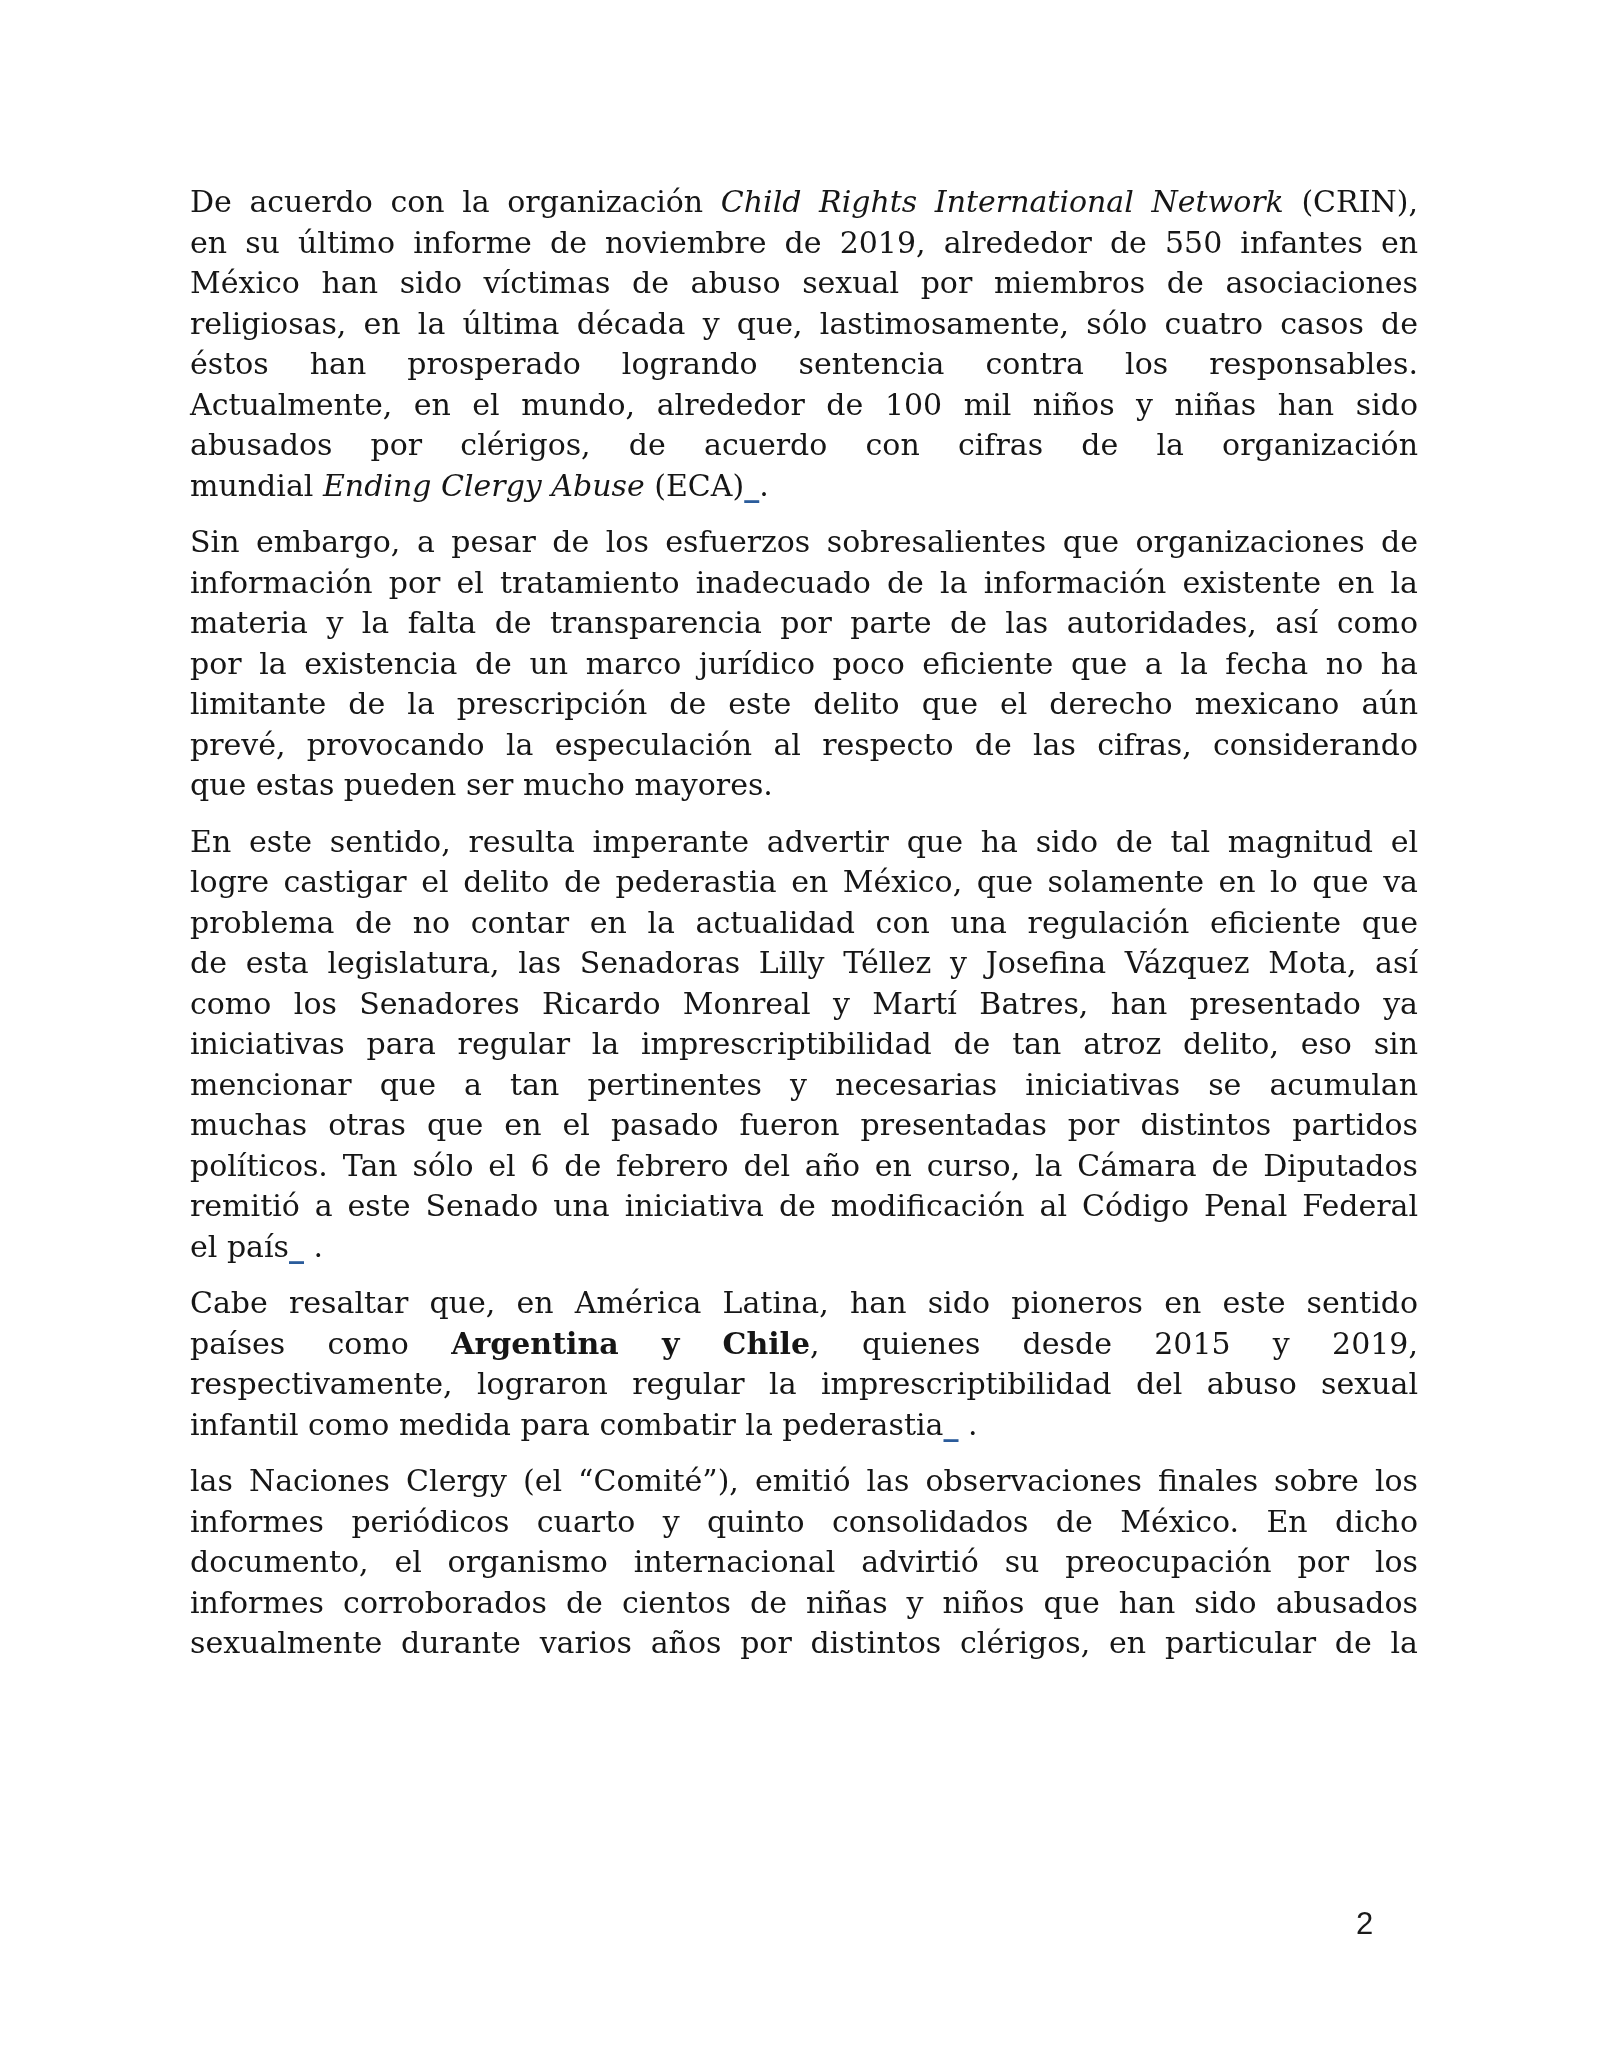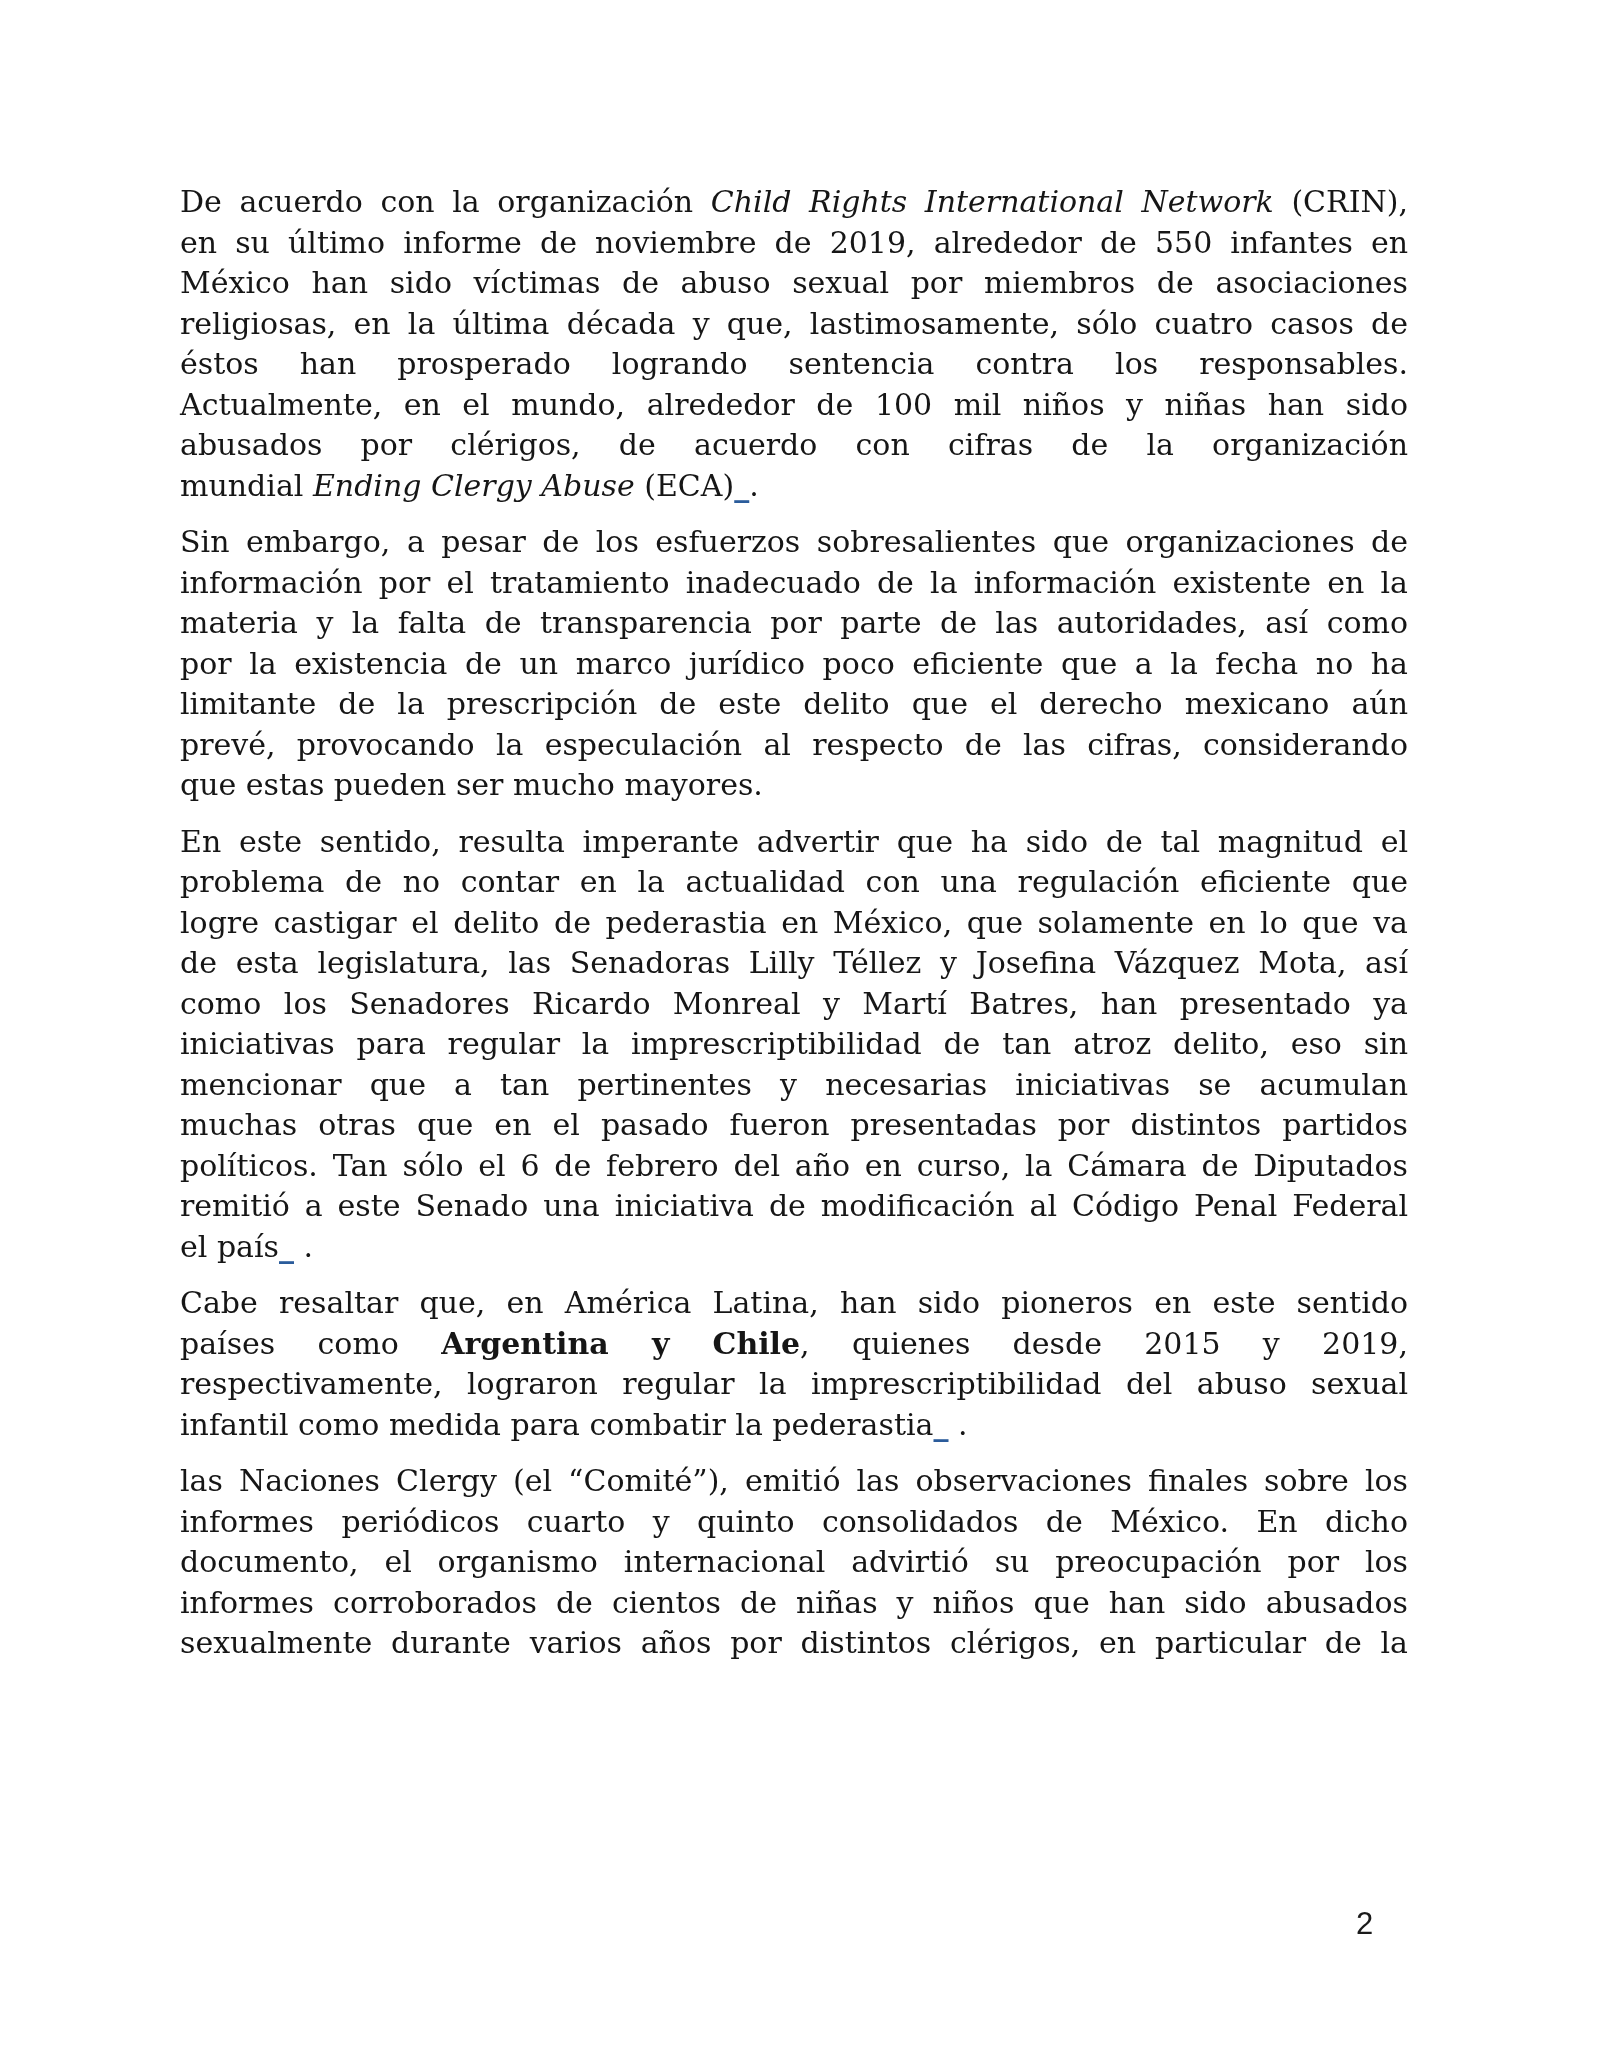--- a/index.html
+++ b/index.html
@@ -12,21 +12,21 @@
     font-family: "DejaVu Serif", "Liberation Serif", serif;
     color: #161616;
   }
   .doc-page {
     position: absolute;
     inset: 0;
     background: #ffffff;
   }
   .doc-body {
     position: absolute;
-    left: 180px;
+    left: 190px;
     top: 182px;
     width: 1228px;
     font-size: 30px;
     line-height: 40.5px;
   }
   .paragraph { margin: 0 0 16px 0; }
   .line {
     text-align: justify;
     text-align-last: justify;
     white-space: normal;
@@ -67,22 +67,22 @@
         <div class="line"><span>Sin embargo, a pesar de los esfuerzos sobresalientes que organizaciones de</span></div>
         <div class="line"><span>información por el tratamiento inadecuado de la información existente en la</span></div>
         <div class="line"><span>materia y la falta de transparencia por parte de las autoridades, así como</span></div>
         <div class="line"><span>por la existencia de un marco jurídico poco eficiente que a la fecha no ha</span></div>
         <div class="line"><span>limitante de la prescripción de este delito que el derecho mexicano aún</span></div>
         <div class="line"><span>prevé, provocando la especulación al respecto de las cifras, considerando</span></div>
         <div class="line natural"><span>que estas pueden ser mucho mayores.</span></div>
       </div>
       <div class="paragraph">
         <div class="line"><span>En este sentido, resulta imperante advertir que ha sido de tal magnitud el</span></div>
+        <div class="line"><span>logre castigar el delito de pederastia en México, que solamente en lo que va</span></div>
         <div class="line"><span>problema de no contar en la actualidad con una regulación eficiente que</span></div>
-        <div class="line"><span>logre castigar el delito de pederastia en México, que solamente en lo que va</span></div>
         <div class="line"><span>de esta legislatura, las Senadoras Lilly Téllez y Josefina Vázquez Mota, así</span></div>
         <div class="line"><span>como los Senadores Ricardo Monreal y Martí Batres, han presentado ya</span></div>
         <div class="line"><span>iniciativas para regular la imprescriptibilidad de tan atroz delito, eso sin</span></div>
         <div class="line"><span>mencionar que a tan pertinentes y necesarias iniciativas se acumulan</span></div>
         <div class="line"><span>muchas otras que en el pasado fueron presentadas por distintos partidos</span></div>
         <div class="line"><span>políticos. Tan sólo el 6 de febrero del año en curso, la Cámara de Diputados</span></div>
         <div class="line"><span>remitió a este Senado una iniciativa de modificación al Código Penal Federal</span></div>
         <div class="line natural"><span>el país</span><span class="seg-fn">_</span><span> .</span></div>
       </div>
       <div class="paragraph">

